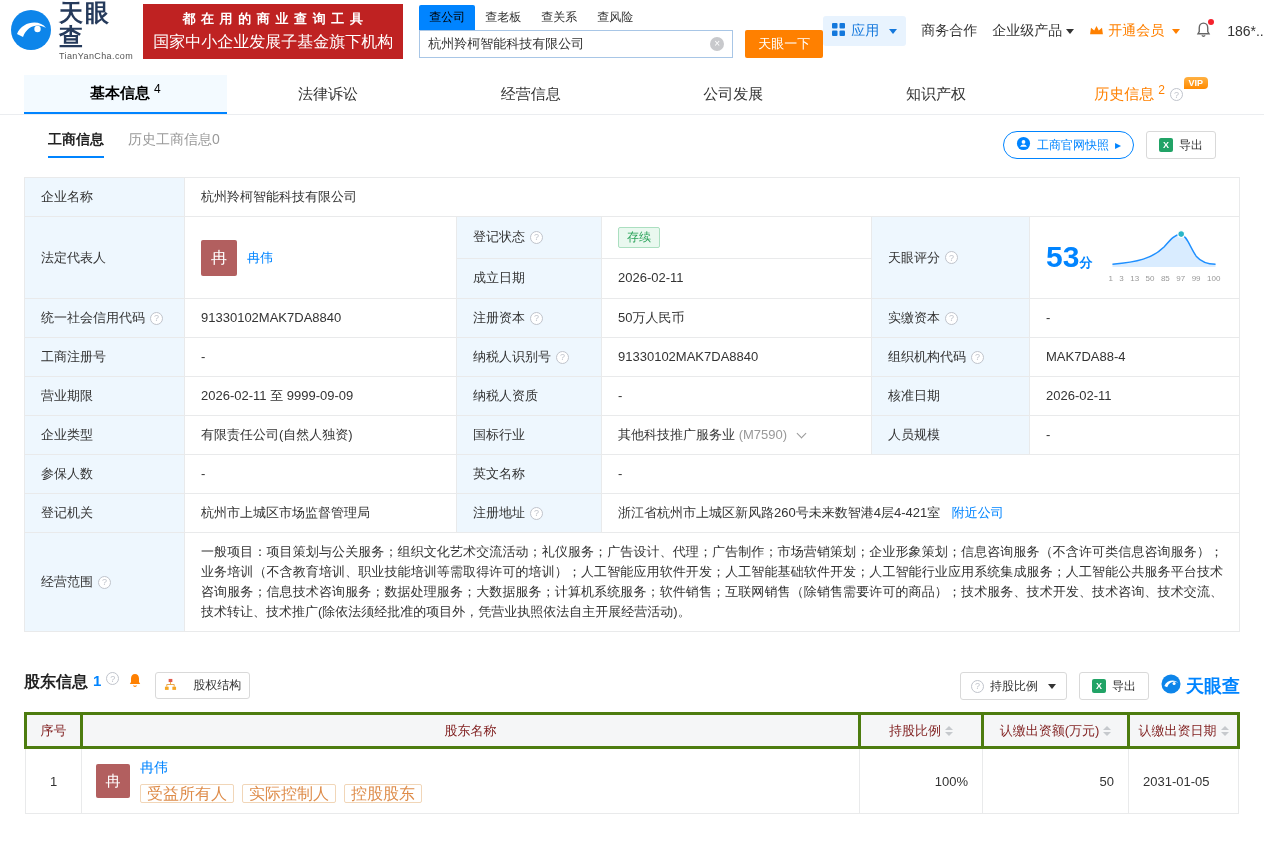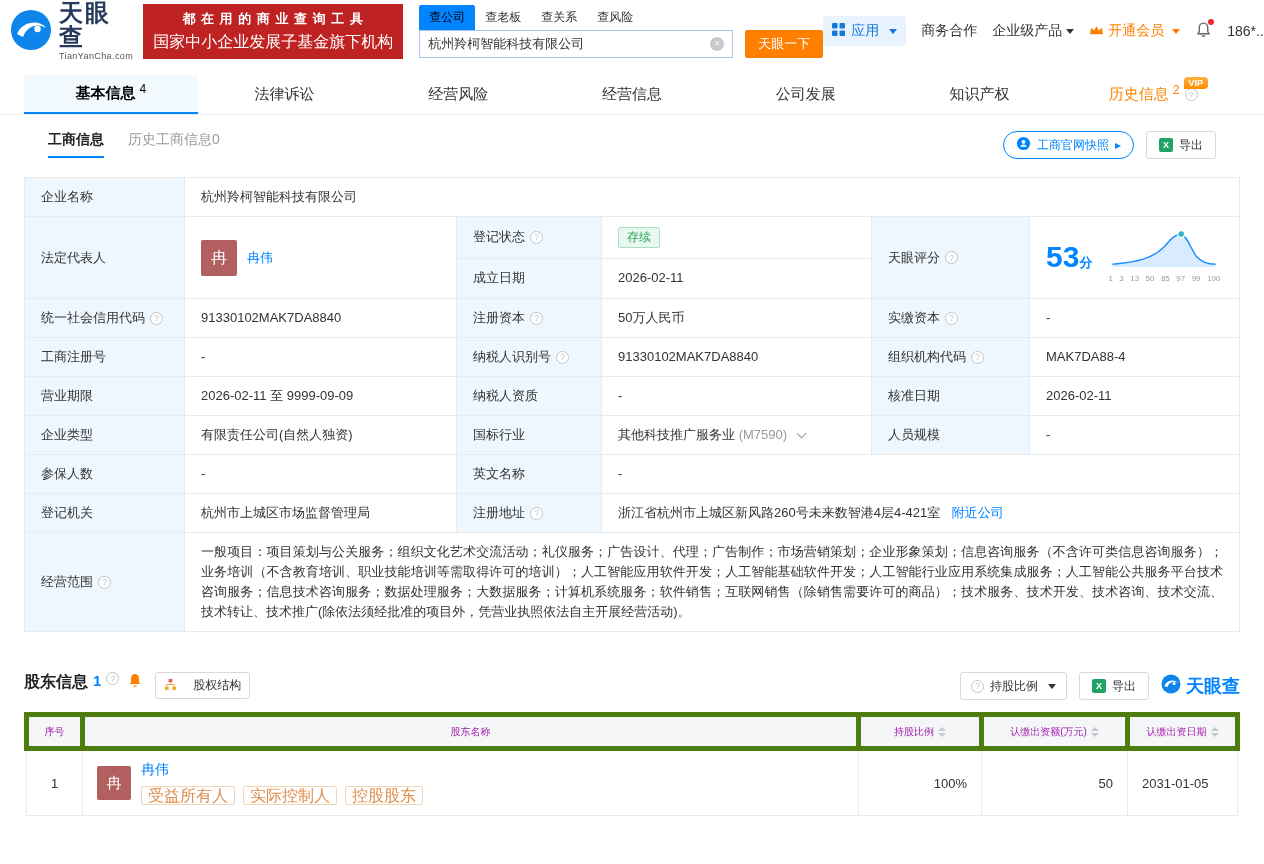--- a/index.html
+++ b/index.html
@@ -72,21 +72,21 @@
 
   
   .sh-head{display:flex;align-items:flex-start;margin-top:40px}
   .sh-title{font-size:16px;font-weight:bold;color:#222}
   .sh-count{color:#0084ff;font-weight:bold;font-size:15px;margin-left:5px}
   .struct-btn{display:flex;align-items:center;gap:16px;border:1px solid #d9d9d9;border-radius:3px;padding:4px 8px;font-size:12px;background:#fff;color:#333;margin-left:12px;cursor:pointer;font-family:inherit}
   .sh-right{margin-left:auto;display:flex;align-items:center;gap:12px}
   .pill{display:flex;align-items:center;gap:6px;border:1px solid #d9d9d9;border-radius:3px;height:28px;padding:0 10px;font-size:12px;background:#fff;color:#333;cursor:pointer;font-family:inherit}
   .tyc-logo{display:flex;align-items:center;gap:5px;color:#0084ff;font-weight:bold;font-size:18px}
   .sh-table{width:100%;border-collapse:collapse;margin-top:12px;table-layout:fixed}
-  .sh-table th{background:#f5f6f7;border:5px solid #4d7c0f;height:34px;font-size:10px;font-weight:normal;color:#a21caf;text-align:center}
+  .sh-table th{background:#f5f6f7;border:3px solid #4d7c0f;height:34px;font-size:13px;font-weight:normal;color:#7f1d1d;text-align:center}
   .sh-table td{border:1px solid #e9eaeb;padding:10px 14px;font-size:13px;vertical-align:middle}
   .sort{display:inline-flex;flex-direction:column;margin-left:4px;vertical-align:middle;cursor:pointer}
   .sort .up{width:0;height:0;border-left:4px solid transparent;border-right:4px solid transparent;border-bottom:4px solid #c6c9cd;margin-bottom:2px}
   .sort .down{width:0;height:0;border-left:4px solid transparent;border-right:4px solid transparent;border-top:4px solid #c6c9cd}
   .sh-name{display:flex;align-items:center;gap:10px}
   .avatar-sm{width:34px;height:34px;background:#b25f5f;color:#fff;font-size:15px;display:flex;align-items:center;justify-content:center;border-radius:2px;cursor:pointer;flex:0 0 auto}
   .sh-person .name{font-size:14px}
   .tags{display:flex;gap:8px;margin-top:7px}
   .tag{font-size:16px;color:#de8c4a;border:1px solid #f1d6b8;padding:1px 6px;border-radius:2px;background:#fff;line-height:15px}
   .ta-r{text-align:right}
@@ -174,23 +174,20 @@
   </div>
 </header>
 
 <nav class="tabs">
   <div class="tab active">
     <span>基本信息</span>
     <span class="cnt">4</span>
   </div>
   <div class="tab">
     <span>法律诉讼</span>
-  </div>
-  <div class="tab">
-    <span>经营风险</span>
   </div>
   <div class="tab">
     <span>经营信息</span>
   </div>
   <div class="tab">
     <span>公司发展</span>
   </div>
   <div class="tab">
     <span>知识产权</span>
   </div>

